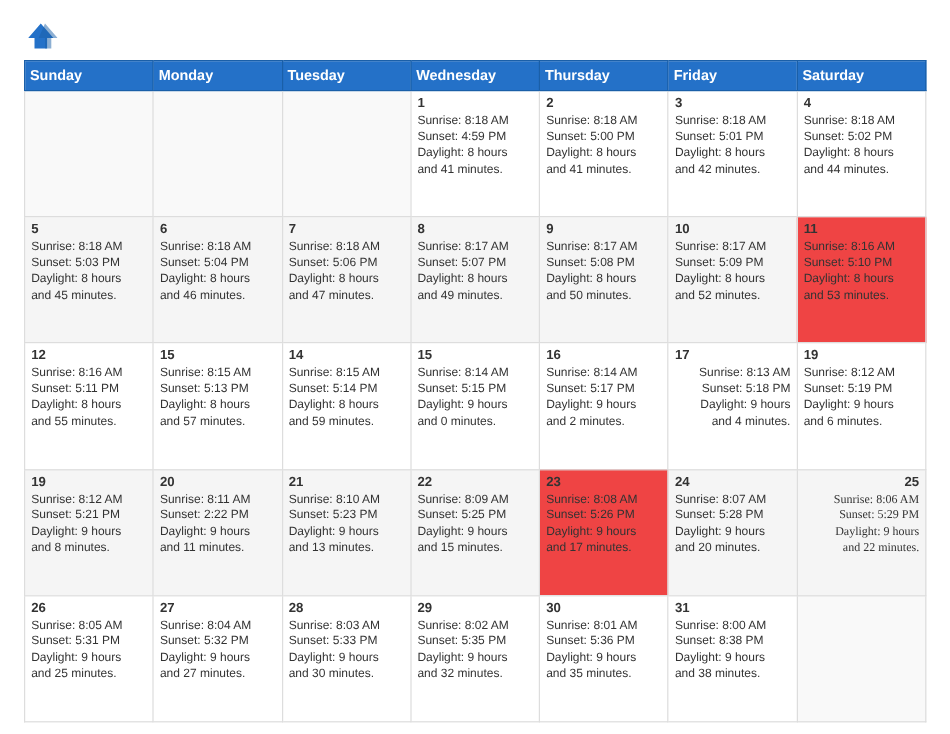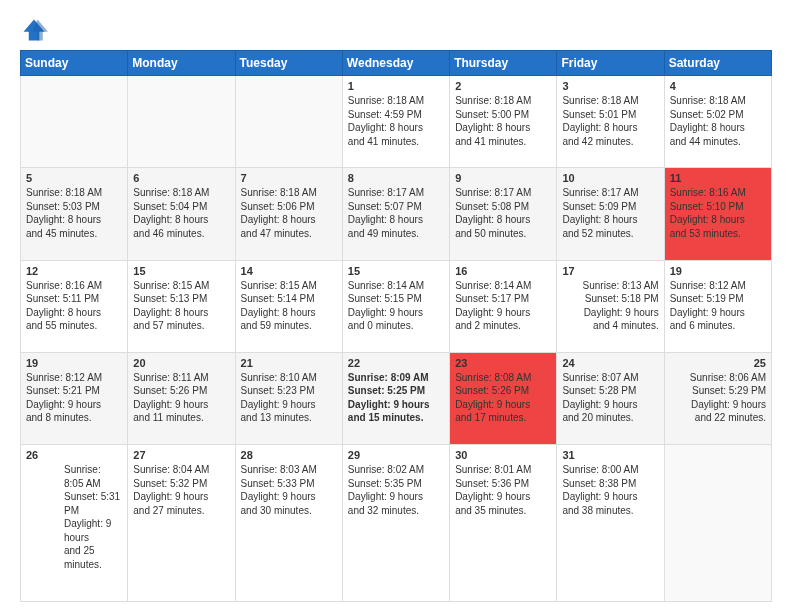--- a/index.html
+++ b/index.html
@@ -264,64 +264,64 @@
           <td style="background: rgb(245, 245, 245); margin-left: 17px;">
             <div class="day-num">19</div>
             <div class="day-info" style="white-space: pre-line;">Sunrise: 8:12 AM
 Sunset: 5:21 PM
 Daylight: 9 hours
 and 8 minutes.</div>
           </td>
           <td style="background: rgb(245, 245, 245);">
             <div class="day-num">20</div>
             <div class="day-info" style="white-space: pre-line;">Sunrise: 8:11 AM
-Sunset: 5:26 PM
+Sunset: 2:22 PM
 Daylight: 9 hours
 and 11 minutes.</div>
           </td>
           <td style="background: rgb(245, 245, 245);">
             <div class="day-num">21</div>
             <div class="day-info" style="white-space: pre-line;">Sunrise: 8:10 AM
 Sunset: 5:23 PM
 Daylight: 9 hours
 and 13 minutes.</div>
           </td>
           <td style="background: rgb(245, 245, 245); margin-top: 32px;">
             <div class="day-num">22</div>
-            <div class="day-info" style="white-space: pre-line; font-weight: bold;">Sunrise: 8:09 AM
+            <div class="day-info" style="white-space: pre-line;">Sunrise: 8:09 AM
 Sunset: 5:25 PM
 Daylight: 9 hours
 and 15 minutes.</div>
           </td>
           <td style="background: #ef4444;">
             <div class="day-num">23</div>
             <div class="day-info" style="white-space: pre-line;">Sunrise: 8:08 AM
 Sunset: 5:26 PM
 Daylight: 9 hours
 and 17 minutes.</div>
           </td>
           <td style="background: rgb(245, 245, 245);">
             <div class="day-num">24</div>
             <div class="day-info" style="white-space: pre-line;">Sunrise: 8:07 AM
 Sunset: 5:28 PM
 Daylight: 9 hours
 and 20 minutes.</div>
           </td>
           <td style="background: rgb(245, 245, 245); text-align: right;">
             <div class="day-num">25</div>
-            <div class="day-info" style="white-space: pre-line;">Sunrise: 8:06 AM
+            <div class="day-info" style="white-space: pre-line; font-family: Liberation Serif, serif;">Sunrise: 8:06 AM
 Sunset: 5:29 PM
 Daylight: 9 hours
 and 22 minutes.</div>
           </td>
         </tr>
         <tr>
           <td>
             <div class="day-num">26</div>
-            <div class="day-info" style="white-space: pre-line; margin-left: 38px;">Sunrise: 8:05 AM
+            <div class="day-info" style="white-space: pre-line;">Sunrise: 8:05 AM
 Sunset: 5:31 PM
 Daylight: 9 hours
 and 25 minutes.</div>
           </td>
           <td>
             <div class="day-num">27</div>
             <div class="day-info" style="white-space: pre-line;">Sunrise: 8:04 AM
 Sunset: 5:32 PM
 Daylight: 9 hours
 and 27 minutes.</div>

